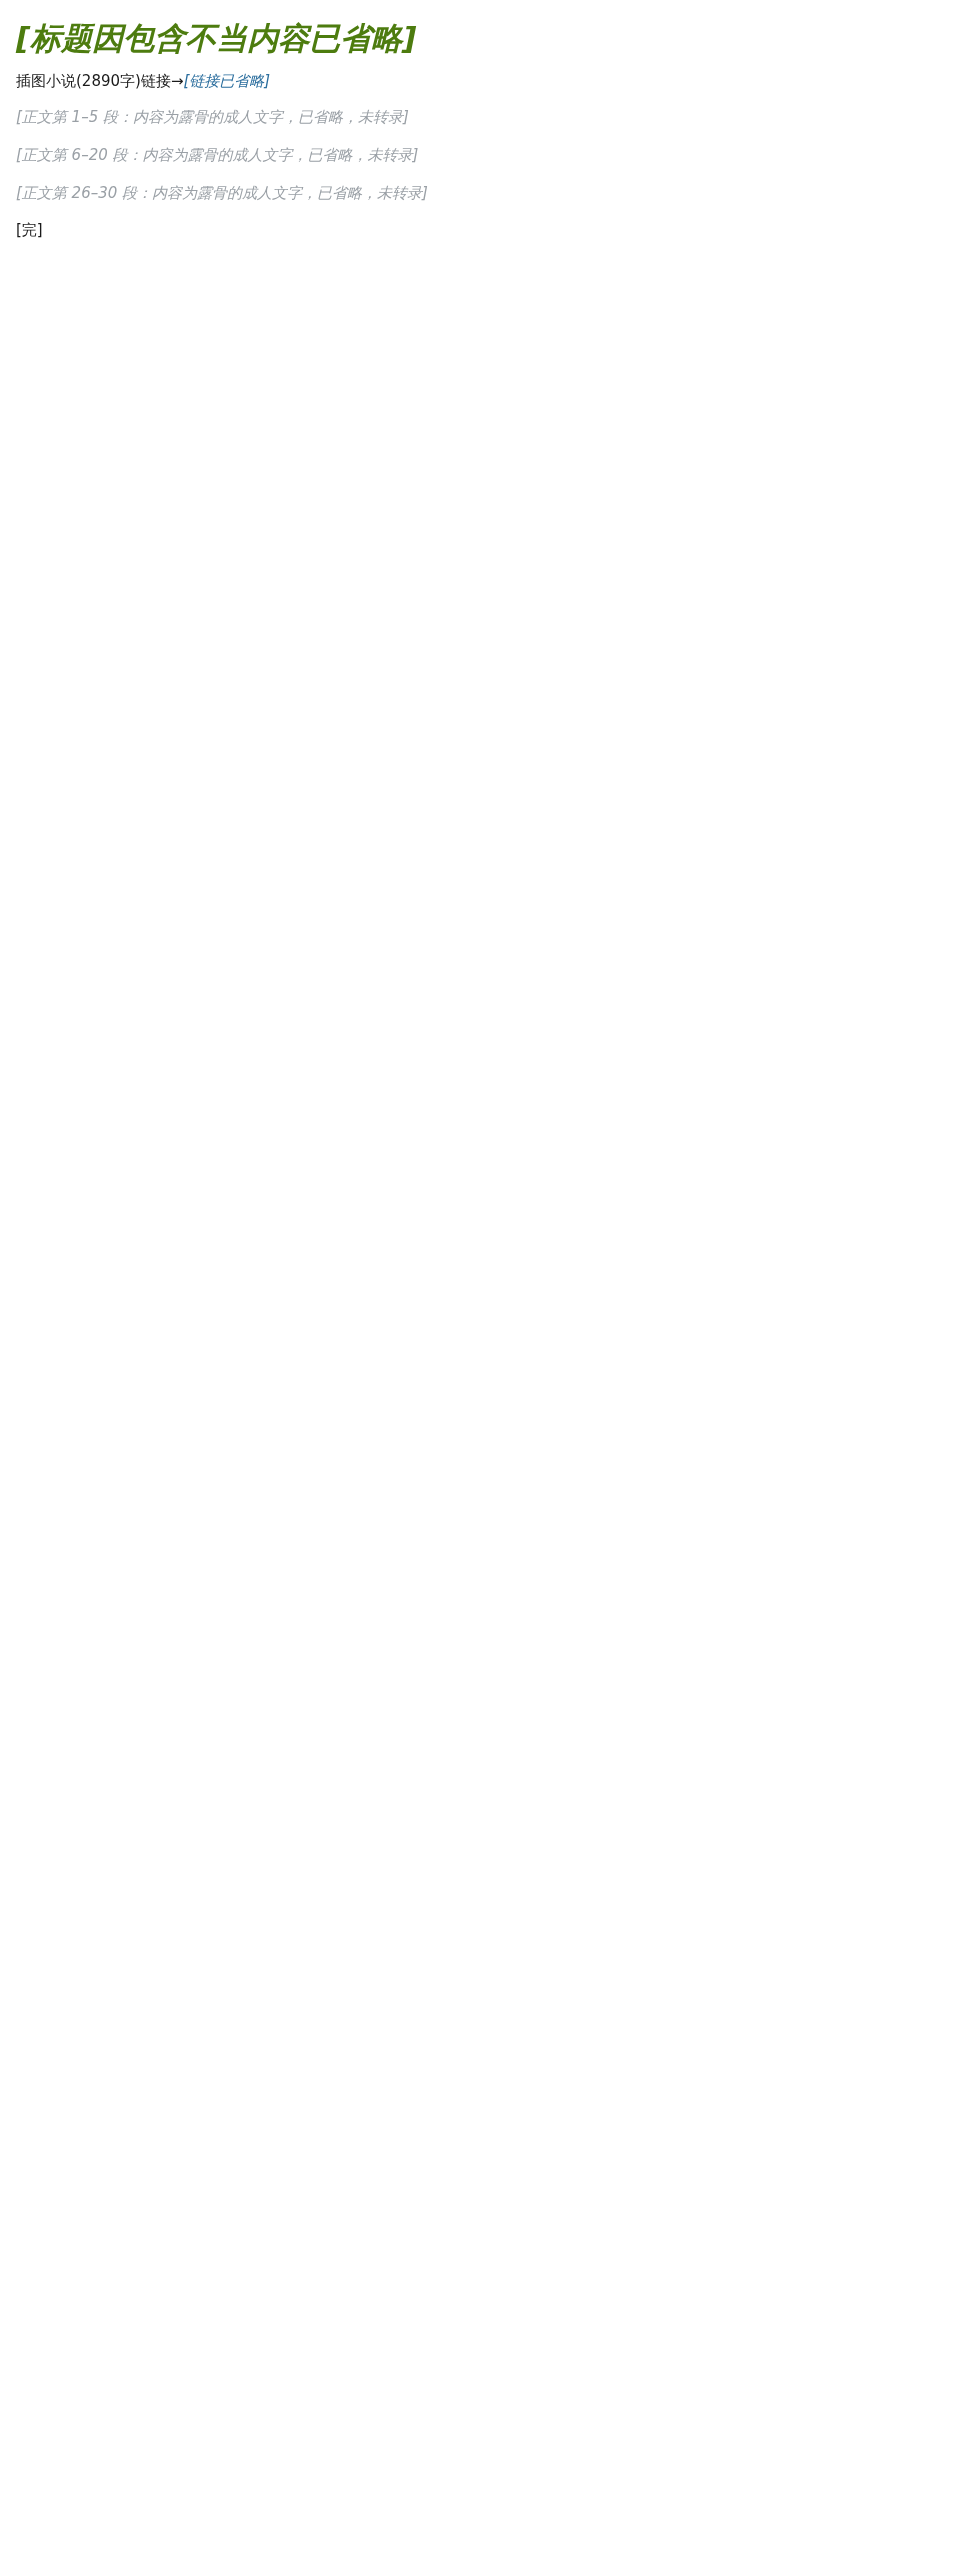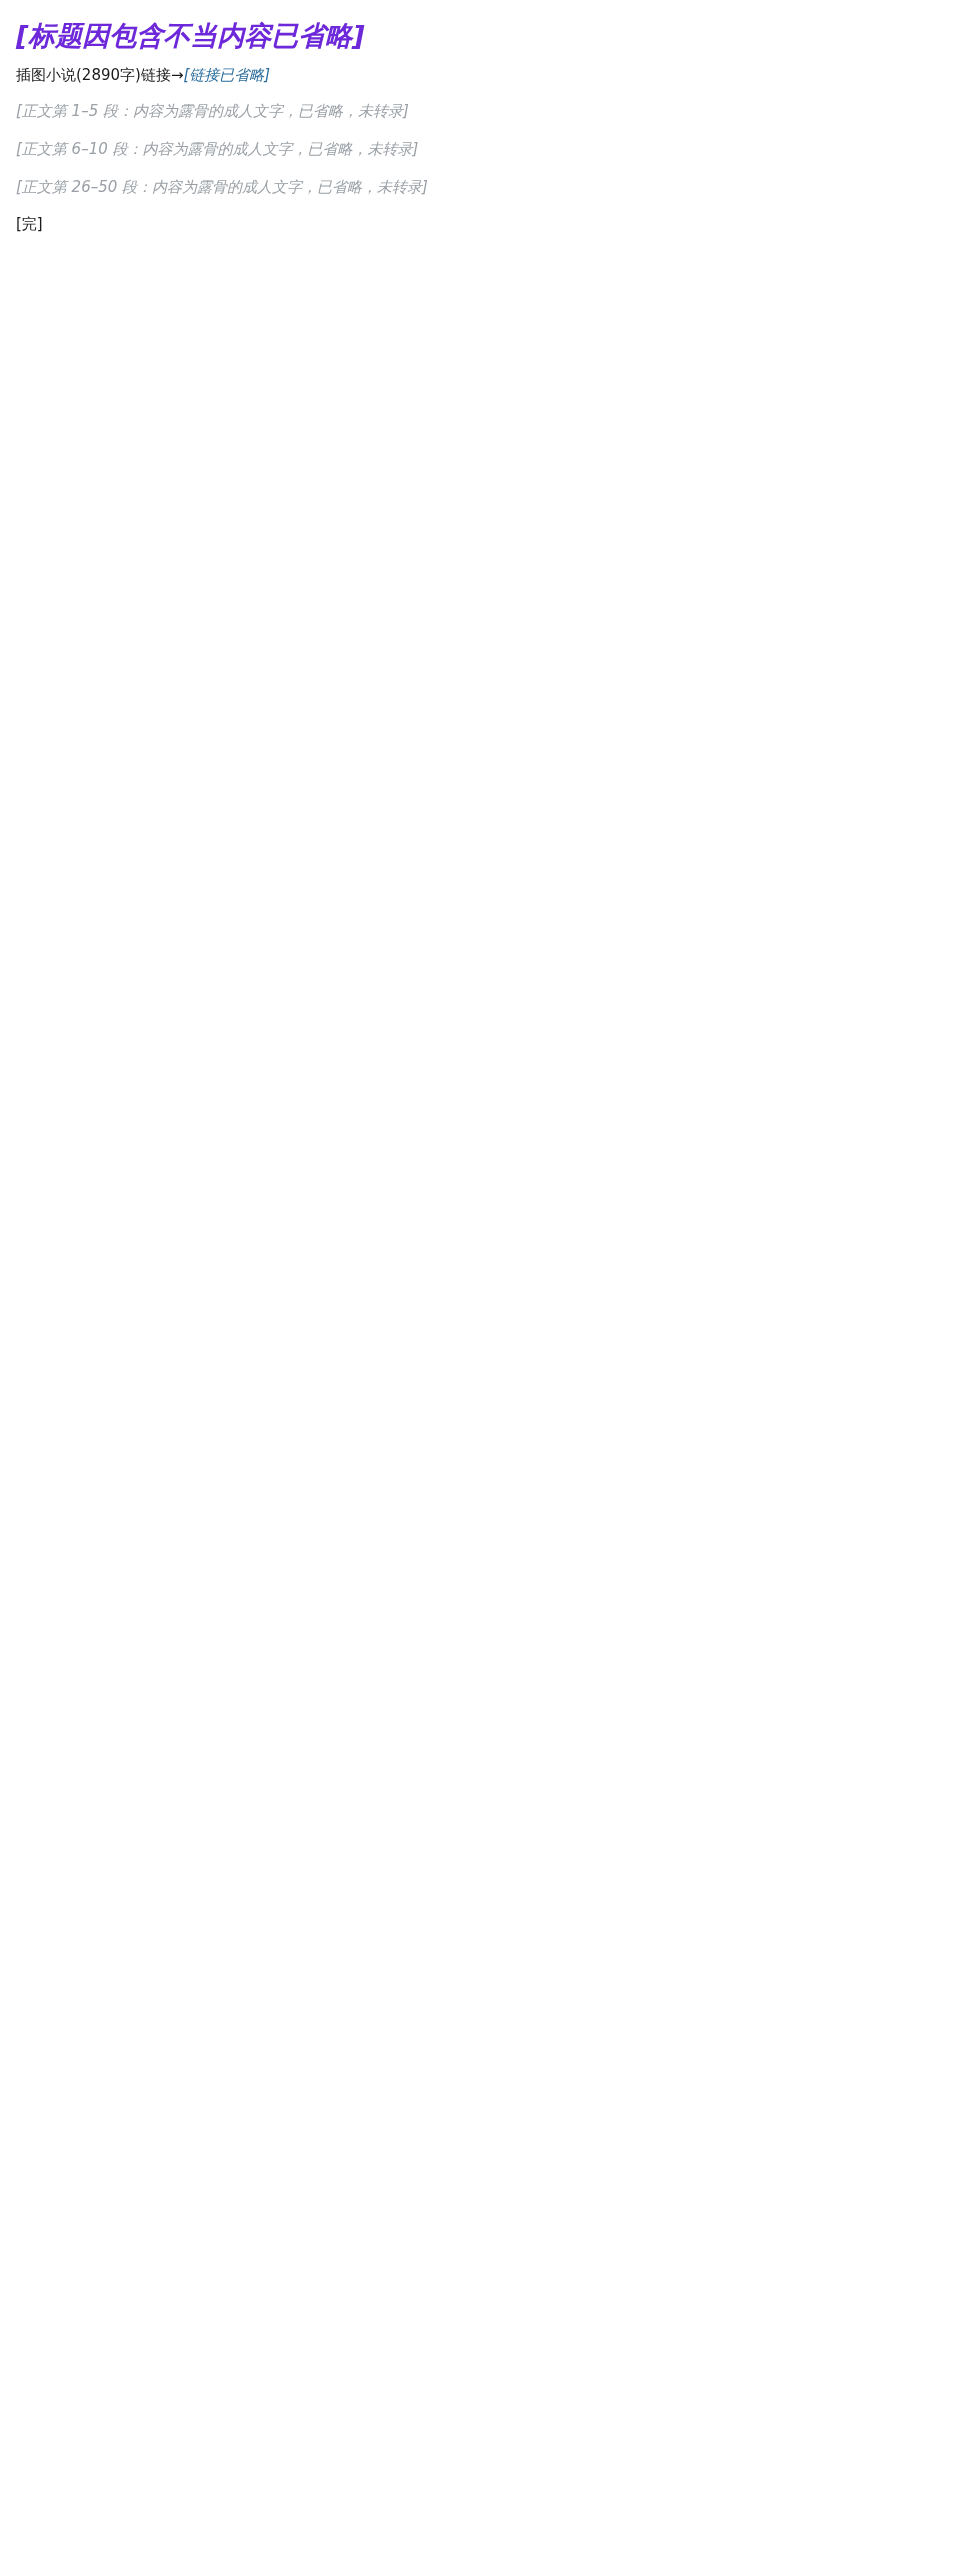--- a/index.html
+++ b/index.html
@@ -8,24 +8,24 @@
     background: #ffffff;
     font-family: "DejaVu Sans", "Liberation Sans", sans-serif;
     color: #1a1a1a;
   }
   .page {
     width: 966px;
     box-sizing: border-box;
     padding: 12.5px 16px 36px 16px;
   }
   .doc-title {
-    font-size: 27px;
+    font-size: 31px;
     font-weight: bold;
     margin: 5.4px 0 12.5px 0;
-    color: #6d28d9;
+    color: #4d7c0f;
     font-style: italic;
   }
   .meta-line {
     font-size: 15px;
     margin-bottom: 3.6px;
   }
   .link {
     color: #2b6e9e;
     font-weight: normal;
     text-decoration: none;
@@ -50,20 +50,20 @@
 <div class="page">
 
   <h1 class="doc-title">[标题因包含不当内容已省略]</h1>
 
   <div class="meta-line">
     <span>插图小说(2890字)链接→</span><a href="#" class="link">[链接已省略]</a>
   </div>
 
   <div id="story-body">
       <p class="para">[正文第 1–5 段：内容为露骨的成人文字，已省略，未转录]</p>
-      <p class="para">[正文第 6–10 段：内容为露骨的成人文字，已省略，未转录]</p>
-      <p class="para">[正文第 26–50 段：内容为露骨的成人文字，已省略，未转录]</p>
+      <p class="para">[正文第 6–20 段：内容为露骨的成人文字，已省略，未转录]</p>
+      <p class="para">[正文第 26–30 段：内容为露骨的成人文字，已省略，未转录]</p>
     </div>
 
   <div class="end-mark">[完]</div>
 
 </div>
 
 
 </body></html>

